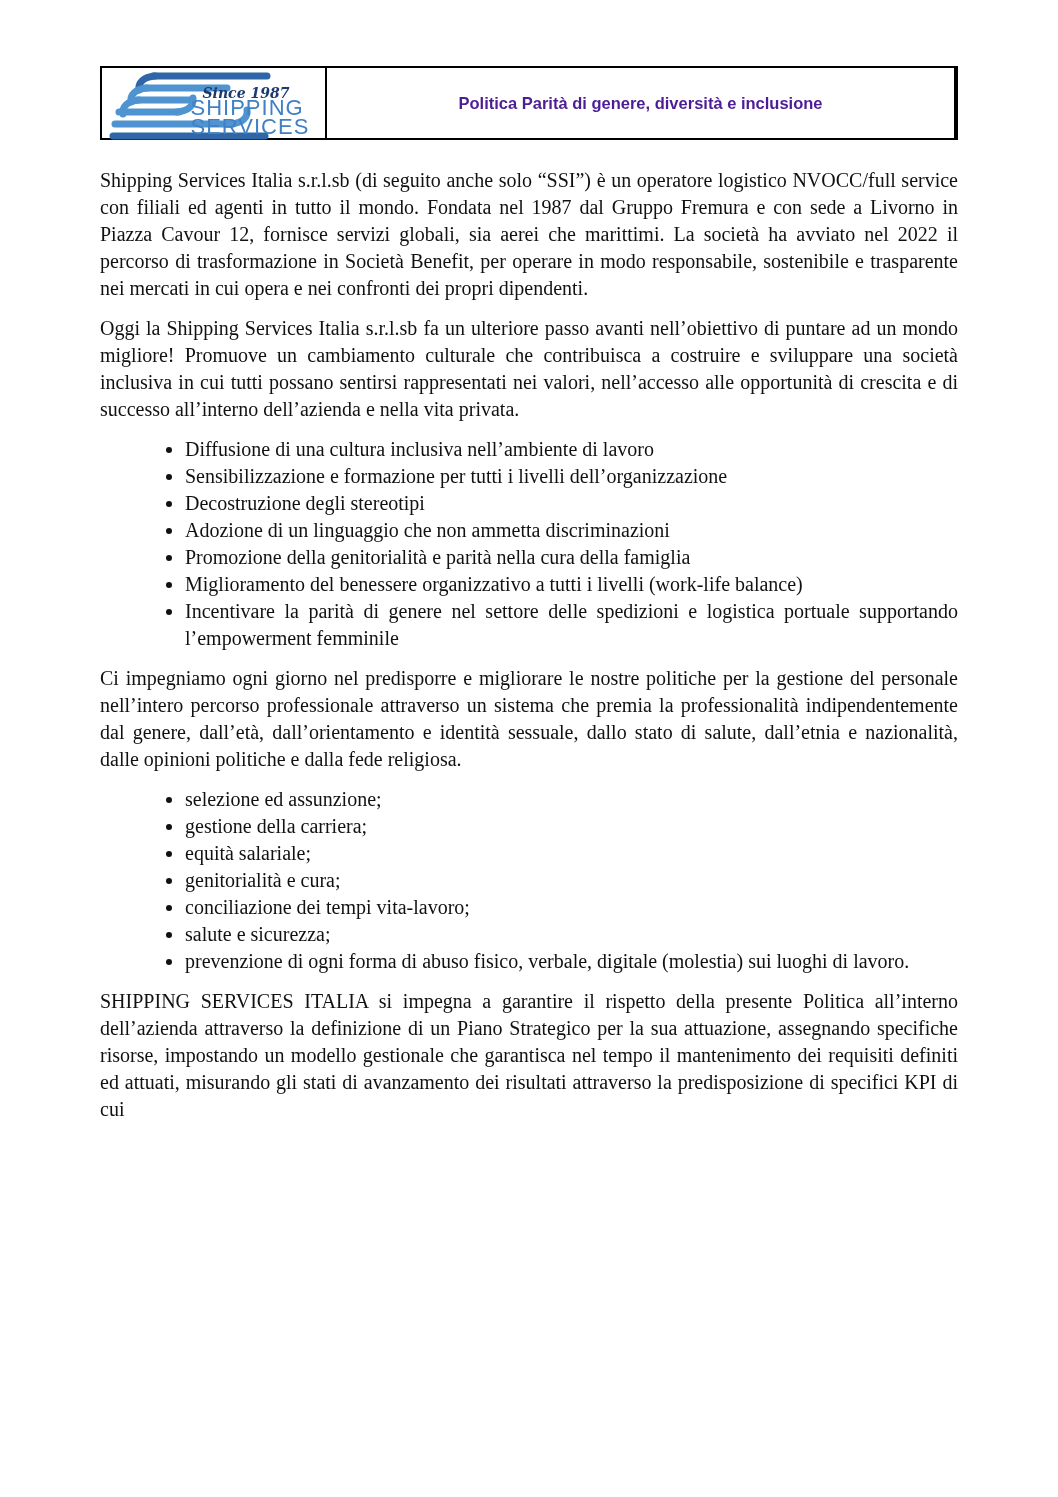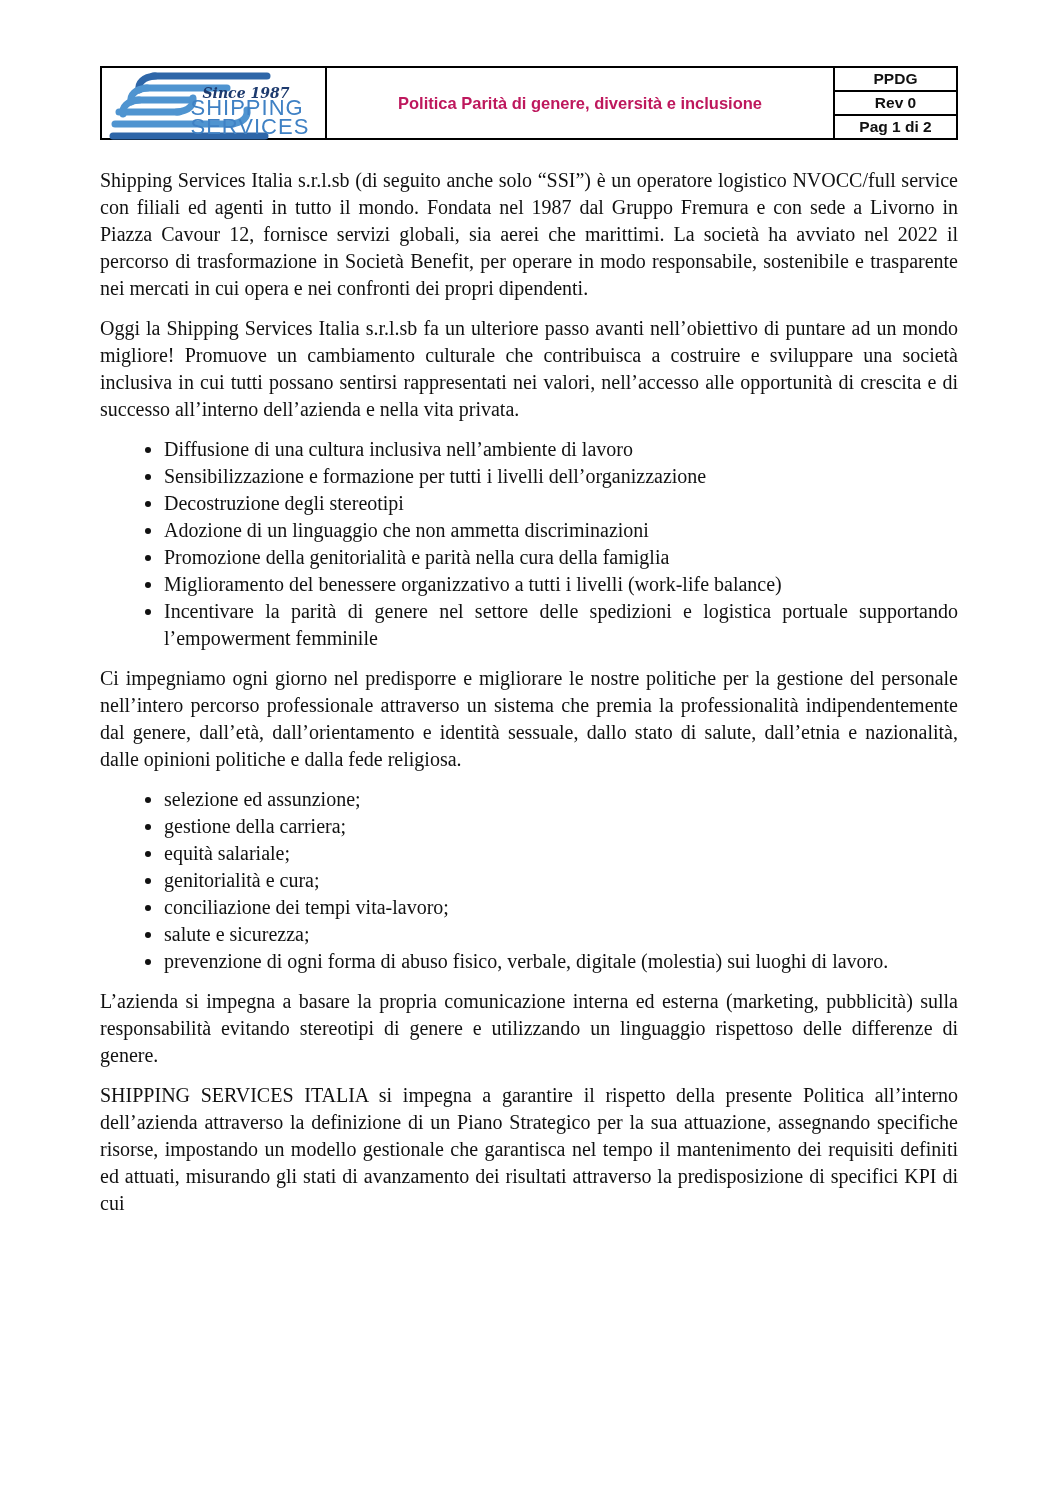--- a/index.html
+++ b/index.html
@@ -29,21 +29,21 @@
   }
   .hdr-title-cell {
     flex: 1;
     border-right: 2px solid #000;
     box-sizing: border-box;
     display: flex; align-items: center; justify-content: center;
     text-align: right;
     font-family: "Liberation Sans", sans-serif;
     font-weight: bold;
     font-size: 16.5px;
-    color: #be185d;
+    color: #4c1d95;
     padding: 0 8px;
   }
   .hdr-meta-cell {
     width: 121px;
     display: flex; flex-direction: column;
     box-sizing: border-box;
   }
   .meta-row {
     flex: 1;
     display: flex; align-items: center; justify-content: center;
@@ -81,21 +81,21 @@
   .sec-h {
     margin: 0 0 13px 0;
     text-decoration: underline;
     text-underline-offset: 3px;
   }
   .content ul {
     margin: 0 0 13px 0;
     padding-left: 64px;
     list-style: disc;
   }
-  .content li { text-align: justify; }
+  .content li { text-align: justify; margin-left: 21px; }
 </style>
 </head>
 <body>
 
 <div class="page">
 
   <div class="hdr">
     <div class="hdr-logo-cell">
       <div class="logo">
         <svg width="180" height="72" viewBox="0 0 180 72" fill="none" stroke-width="7" stroke-linecap="round">
@@ -109,25 +109,20 @@
           <path d="M68 43 C80 42 85 36 84 29" stroke="#4f94d0"></path>
           <path d="M6 55 H124" stroke="#4f94d0"></path>
           <path d="M122 55 C134 54 139 48 138 41" stroke="#4f94d0"></path>
           <path d="M4 67 H156" stroke="#2e66a8"></path>
         </svg>
         <span class="logo-since">Since 1987</span>
         <span class="logo-brand"><span>SHIPPING</span><br><span>SERVICES</span></span>
       </div>
     </div>
     <div class="hdr-title-cell">Politica Parità di genere, diversità e inclusione</div>
-    <div class="hdr-meta-cell">
-      <div class="meta-row">PPDG</div>
-      <div class="meta-row">Rev 0</div>
-      <div class="meta-row">Pag 1 di 2</div>
-    </div>
   </div>
 
   <div class="content">
     <p>Shipping Services Italia s.r.l.sb (di seguito anche solo “SSI”) è un operatore logistico NVOCC/full service con filiali ed agenti in tutto il mondo. Fondata nel 1987 dal Gruppo Fremura e con sede a Livorno in Piazza Cavour 12, fornisce servizi globali, sia aerei che marittimi. La società ha avviato nel 2022 il percorso di trasformazione in Società Benefit, per operare in modo responsabile, sostenibile e trasparente nei mercati in cui opera e nei confronti dei propri dipendenti.</p>
     <p>Oggi la Shipping Services Italia s.r.l.sb fa un ulteriore passo avanti nell’obiettivo di puntare ad un mondo migliore! Promuove un cambiamento culturale che contribuisca a costruire e sviluppare una società inclusiva in cui tutti possano sentirsi rappresentati nei valori, nell’accesso alle opportunità di crescita e di successo all’interno dell’azienda e nella vita privata.</p>
 
     <ul>
         <li>Diffusione di una cultura inclusiva nell’ambiente di lavoro</li>
         <li>Sensibilizzazione e formazione per tutti i livelli dell’organizzazione</li>
         <li>Decostruzione degli stereotipi</li>
@@ -142,18 +137,17 @@
     <ul>
         <li>selezione ed assunzione;</li>
         <li>gestione della carriera;</li>
         <li>equità salariale;</li>
         <li>genitorialità e cura;</li>
         <li>conciliazione dei tempi vita-lavoro;</li>
         <li>salute e sicurezza;</li>
         <li>prevenzione di ogni forma di abuso fisico, verbale, digitale (molestia) sui luoghi di lavoro.</li>
       </ul>
 
-    <p>L’azienda si impegna a basare la propria comunicazione interna ed esterna (marketing, pubblicità) sulla responsabilità evitando stereotipi di genere e utilizzando un linguaggio rispettoso delle differenze di genere.</p>
 
     <p>SHIPPING SERVICES ITALIA si impegna a garantire il rispetto della presente Politica all’interno dell’azienda attraverso la definizione di un Piano Strategico per la sua attuazione, assegnando specifiche risorse, impostando un modello gestionale che garantisca nel tempo il mantenimento dei requisiti definiti ed attuati, misurando gli stati di avanzamento dei risultati attraverso la predisposizione di specifici KPI di cui</p>
   </div>
 
 </div>
 
 </body></html>

